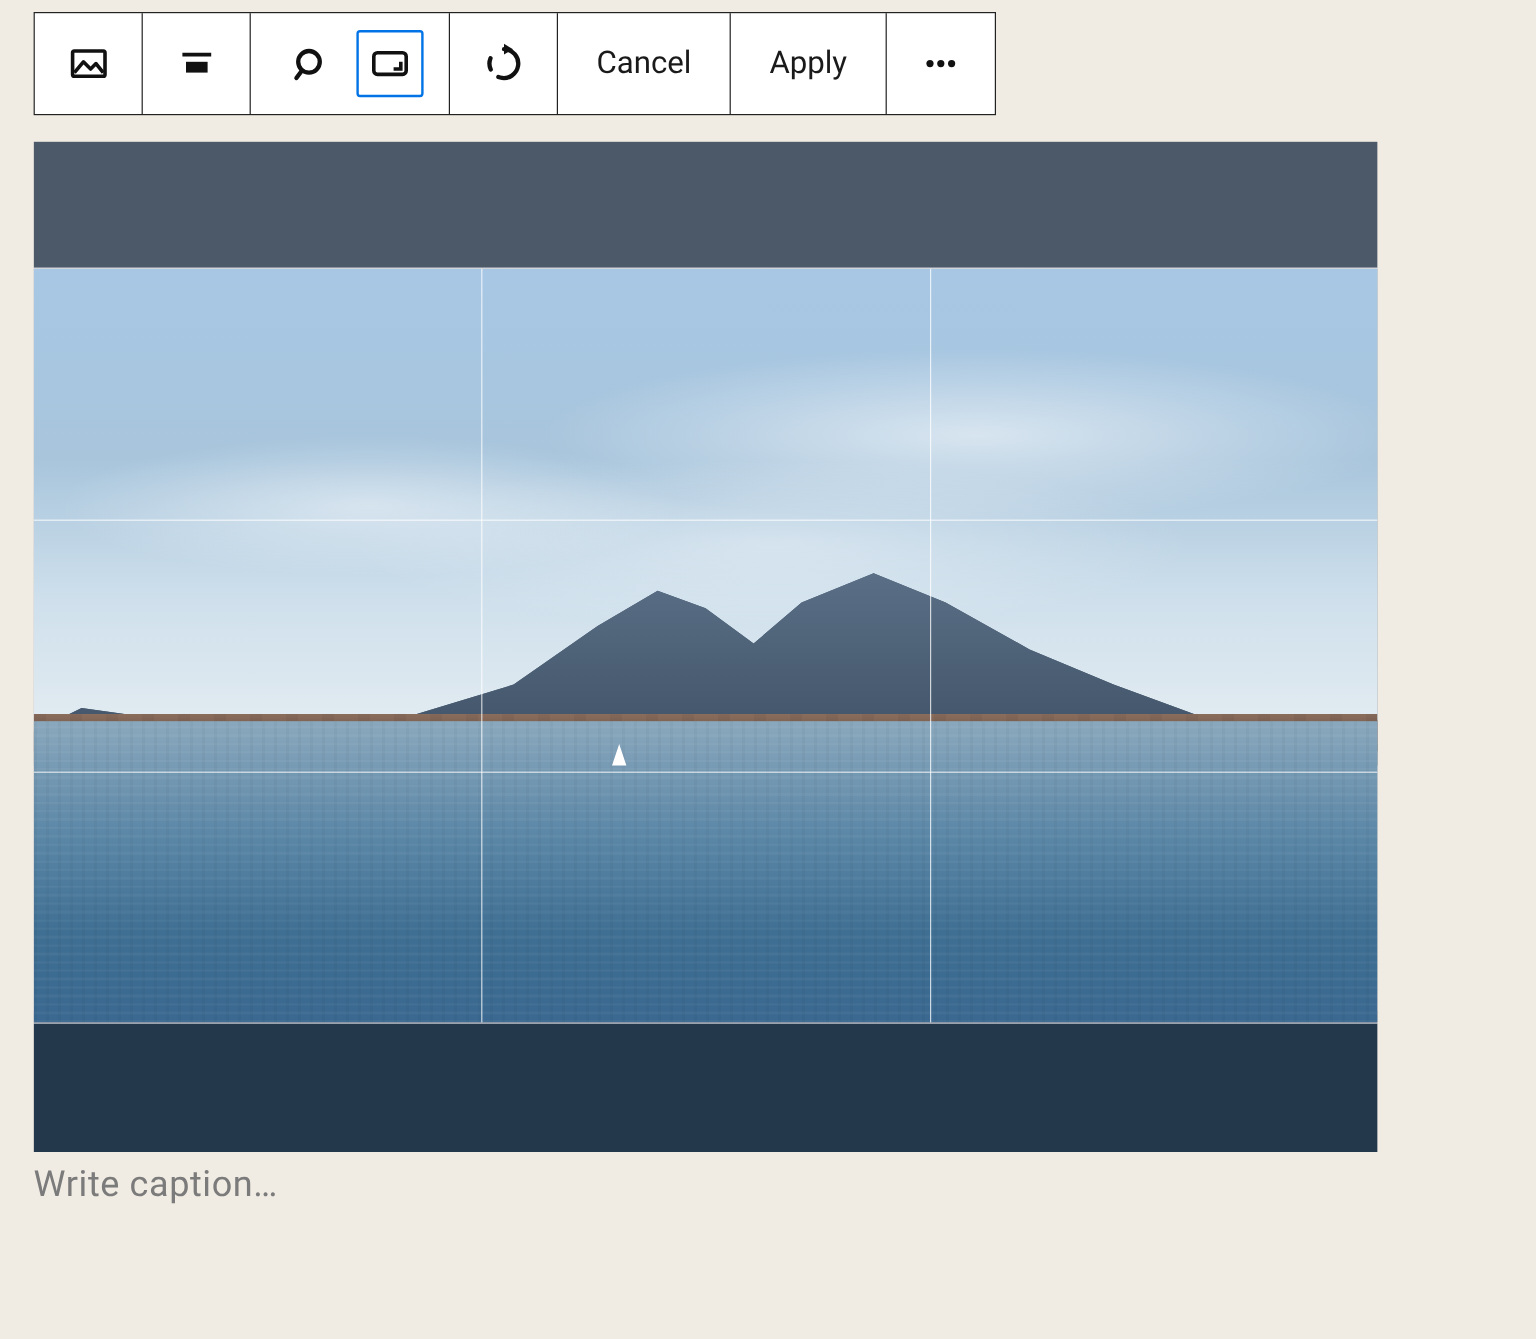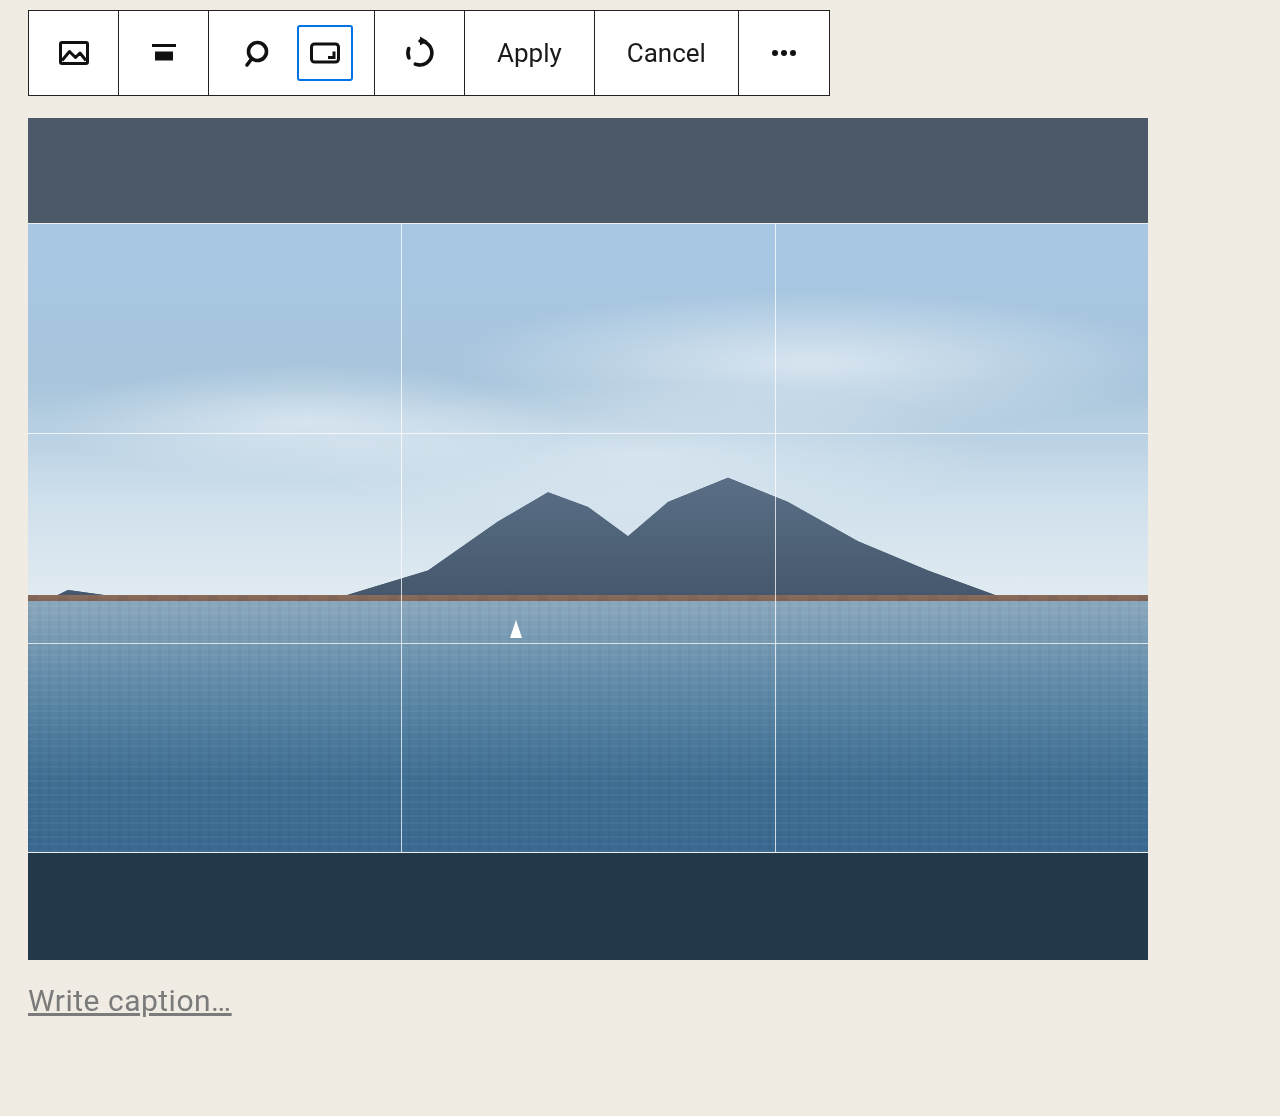--- a/index.html
+++ b/index.html
@@ -141,25 +141,24 @@
   
   .grid-line {
     position: absolute;
     background: rgba(255,255,255,.75);
   }
   .grid-line.v { top:0; bottom:0; width:1px; }
   .grid-line.h { left:0; right:0; height:1px; }
 
   
   .caption {
-    margin-top: 23px;
+    margin-top: 10px;
     font-size: 30px;
     color: #7b7b7b;
     letter-spacing: .5px;
-    text-decoration: underline;
   }
 </style>
 </head>
 <body>
 
 <div class="wrap">
 
   
   <div class="toolbar">
 
@@ -199,25 +198,25 @@
     <div class="tb-cell icon">
       <div class="icon-btn">
         <svg class="icon-svg" viewBox="0 0 24 24">
           <path d="M12 4 a8 8 0 1 1 -7.5 5" fill="none" stroke="#111" stroke-width="2.4" stroke-linecap="round" stroke-dasharray="28 6"></path>
           <polyline points="12,1 12,7 17,4" fill="#111"></polyline>
         </svg>
       </div>
     </div>
 
     <div class="tb-cell text">
+      <span>Cancel</span>
+    </div>
+
+    <div class="tb-cell text">
       <span>Apply</span>
-    </div>
-
-    <div class="tb-cell text">
-      <span>Cancel</span>
     </div>
 
     <div class="tb-cell icon">
       <div class="icon-btn">
         <svg class="icon-svg" viewBox="0 0 24 24">
           <circle cx="6" cy="12" r="2" fill="#111"></circle>
           <circle cx="12" cy="12" r="2" fill="#111"></circle>
           <circle cx="18" cy="12" r="2" fill="#111"></circle>
         </svg>
       </div>

